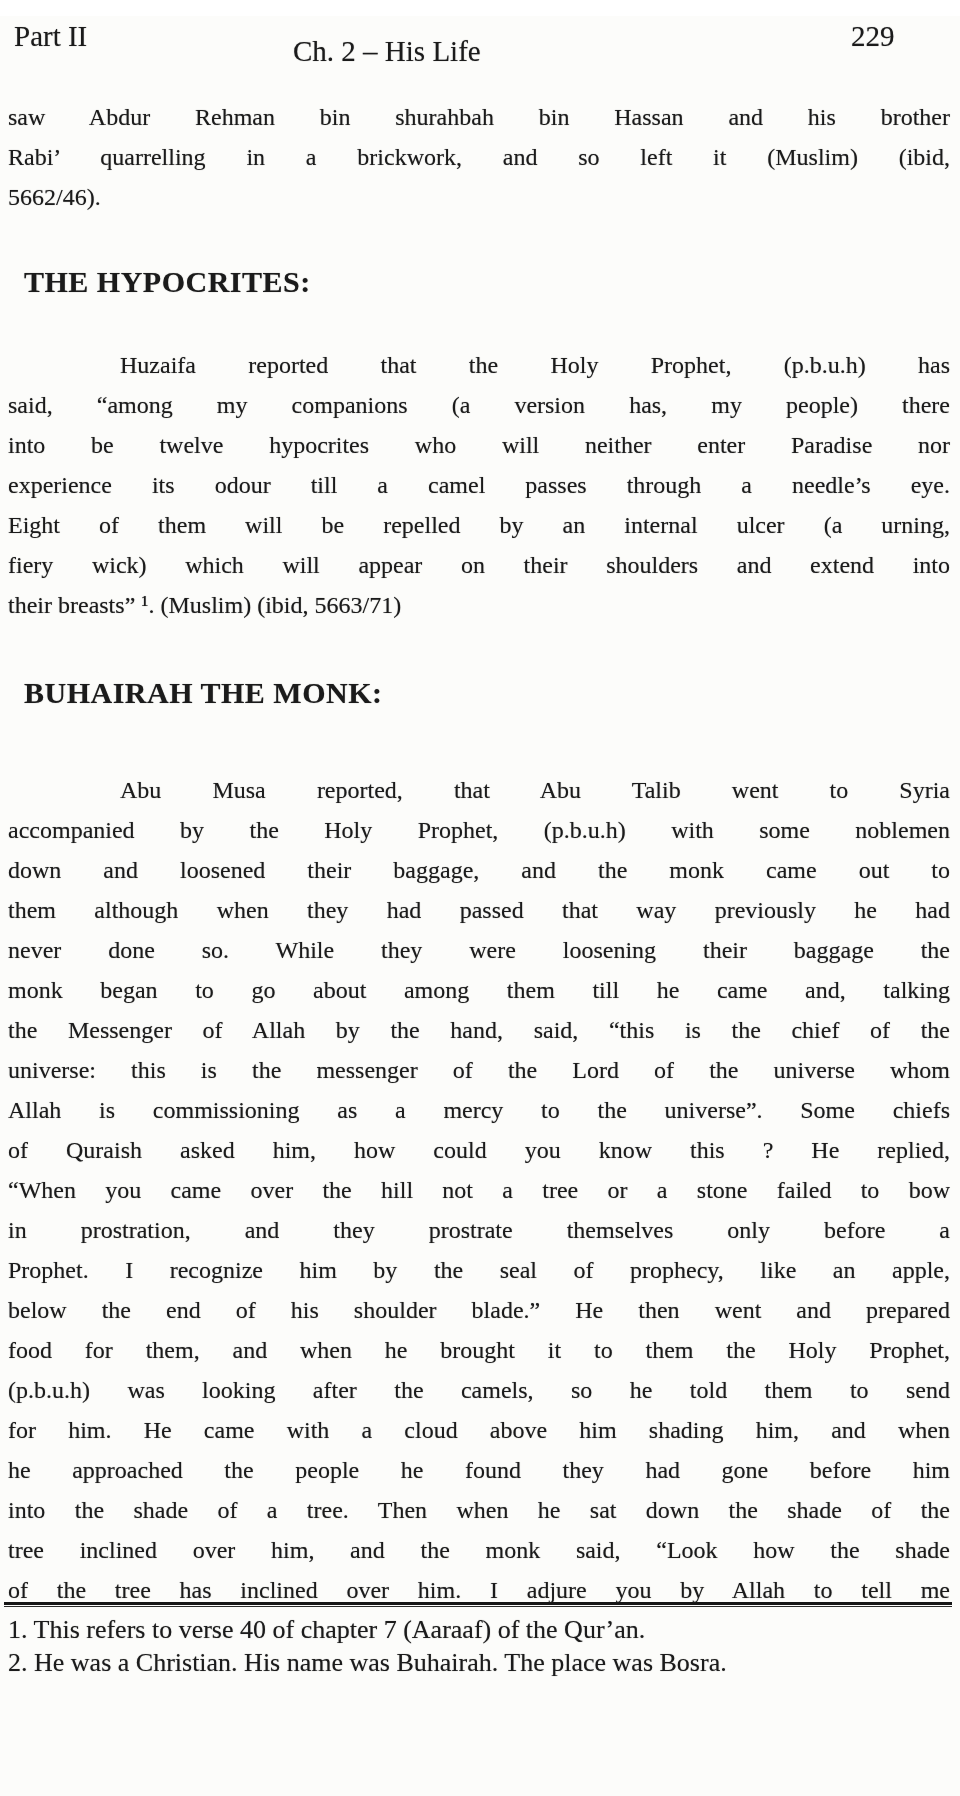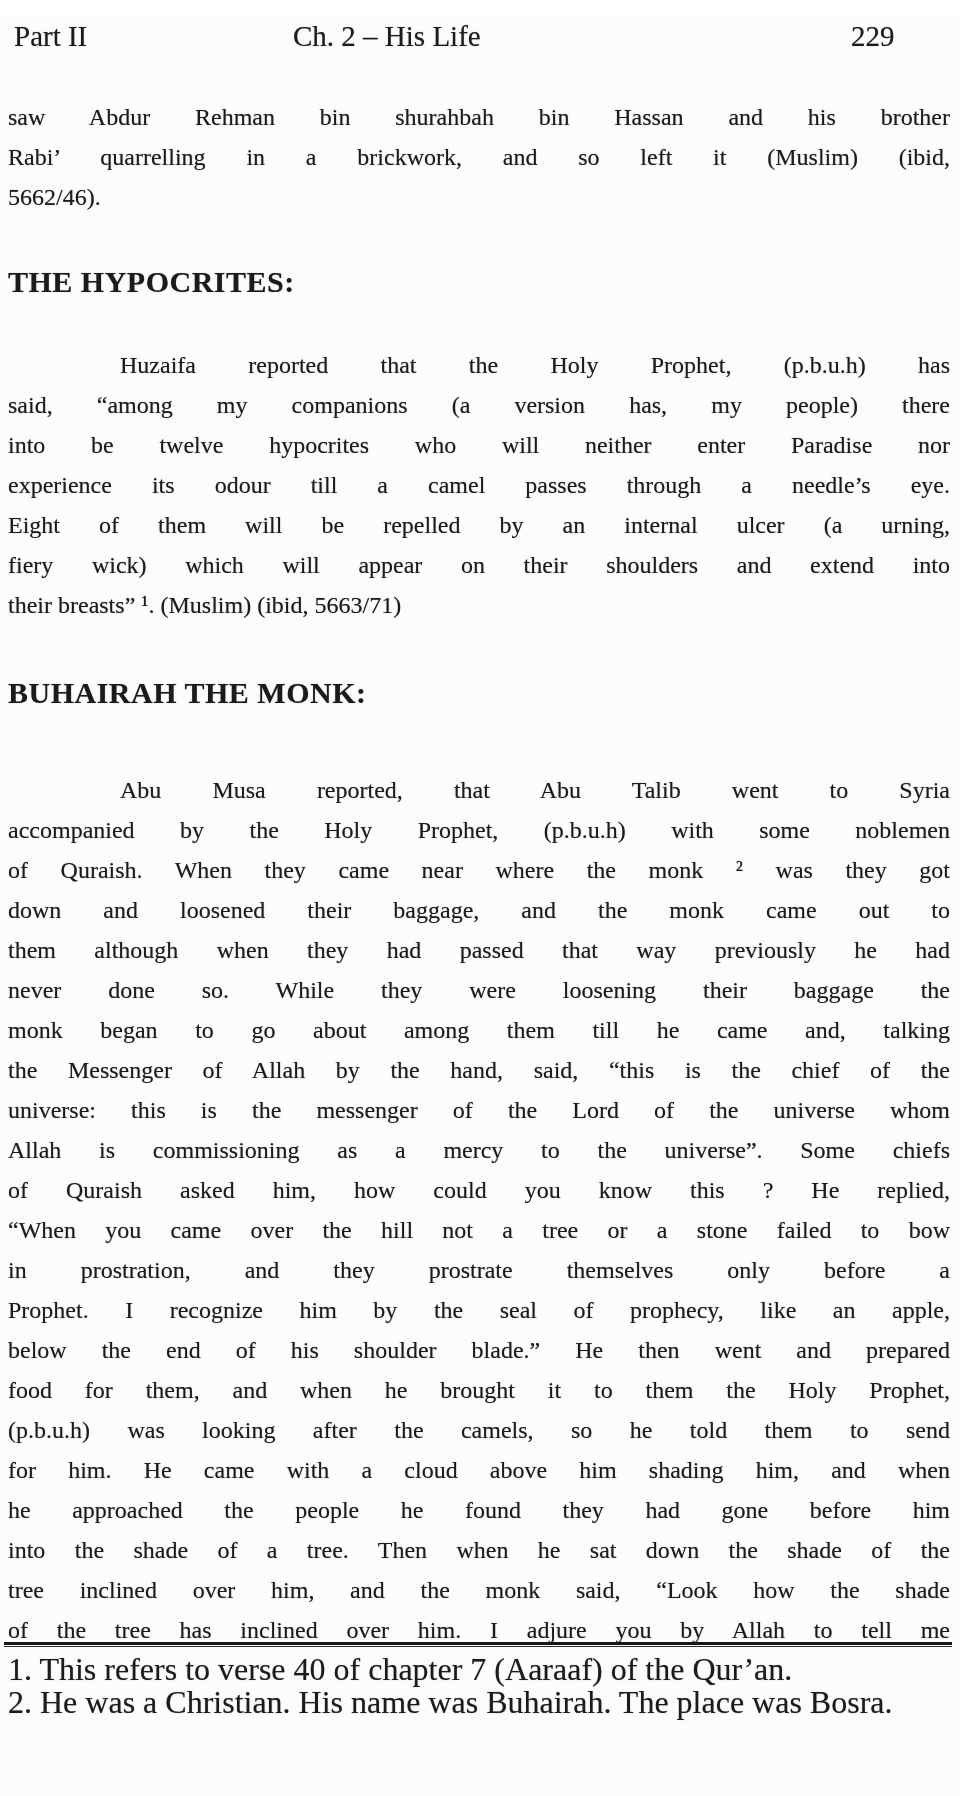--- a/index.html
+++ b/index.html
@@ -26,58 +26,58 @@
   
   .pg-header {
     position: relative;
     height: 40px;
     margin-top: 16px;
     font-size: 29px;
     line-height: 40px;
     white-space: nowrap;
   }
   .h-left   { position: absolute; left: 6px;  top: 0; }
-  .h-center { position: absolute; left: 285px; top: 0; }
+  .h-center { position: absolute; left: 285px; top: 15px; }
   .h-right  { position: absolute; left: 843px; top: 0; }
   
   .para { font-size: 24px; line-height: 40px; }
   .para .line {
     text-align: justify;
     text-align-last: justify;
     white-space: nowrap;
   }
   .para div.line:last-child { text-align-last: left; white-space: normal; }
   .para.justify-all div.line:last-child { text-align-last: justify; white-space: nowrap; }
   .para.indent div.line:first-of-type { text-indent: 112px; }
   .p-open { margin-top: 41px; }
   .p-hyp  { margin-top: 43px; }
   .p-buh  { margin-top: 57px; }
   
   .heading {
-    margin: 0;
+    margin: 16px;
     font-size: 30px;
     line-height: 40px;
     font-weight: bold;
     letter-spacing: 0.5px;
   }
   .heading-1 { margin-top: 45px; }
   .heading-2 { margin-top: 48px; }
   
   .footnote-rule {
     margin-top: -8px;
     margin-left: -4px;
     margin-right: -2px;
     height: 0;
     border-top: 3px solid #161616;
     border-bottom: 1px solid #2a2a2a;
     padding-top: 1px;
   }
   .footnotes {
     margin-top: 6px;
-    font-size: 32px;
+    font-size: 26px;
     line-height: 33px;
   }
   .footnote { text-align: left; white-space: nowrap; }
 </style>
 </head>
 <body>
 
 <div class="page">
 
   <div class="pg-header">
@@ -105,21 +105,20 @@
       <div class="line">fiery wick) which will appear on their shoulders and extend into</div>
       <div class="line">their breasts” ¹. (Muslim) (ibid, 5663/71)</div>
     </div>
 
   <h2 class="heading heading-2">BUHAIRAH THE MONK:</h2>
 
   <div class="para indent justify-all p-buh">
 
   <div class="line">Abu Musa reported, that Abu Talib went to Syria</div>
       <div class="line">accompanied by the Holy Prophet, (p.b.u.h) with some noblemen</div>
-      <div class="line">of Quraish. When they came near where the monk ² was they got</div>
       <div class="line">down and loosened their baggage, and the monk came out to</div>
       <div class="line">them although when they had passed that way previously he had</div>
       <div class="line">never done so. While they were loosening their baggage the</div>
       <div class="line">monk began to go about among them till he came and, talking</div>
       <div class="line">the Messenger of Allah by the hand, said, “this is the chief of the</div>
       <div class="line">universe: this is the messenger of the Lord of the universe whom</div>
       <div class="line">Allah is commissioning as a mercy to the universe”. Some chiefs</div>
       <div class="line">of Quraish asked him, how could you know this ? He replied,</div>
       <div class="line">“When you came over the hill not a tree or a stone failed to bow</div>
       <div class="line">in prostration, and they prostrate themselves only before a</div>

